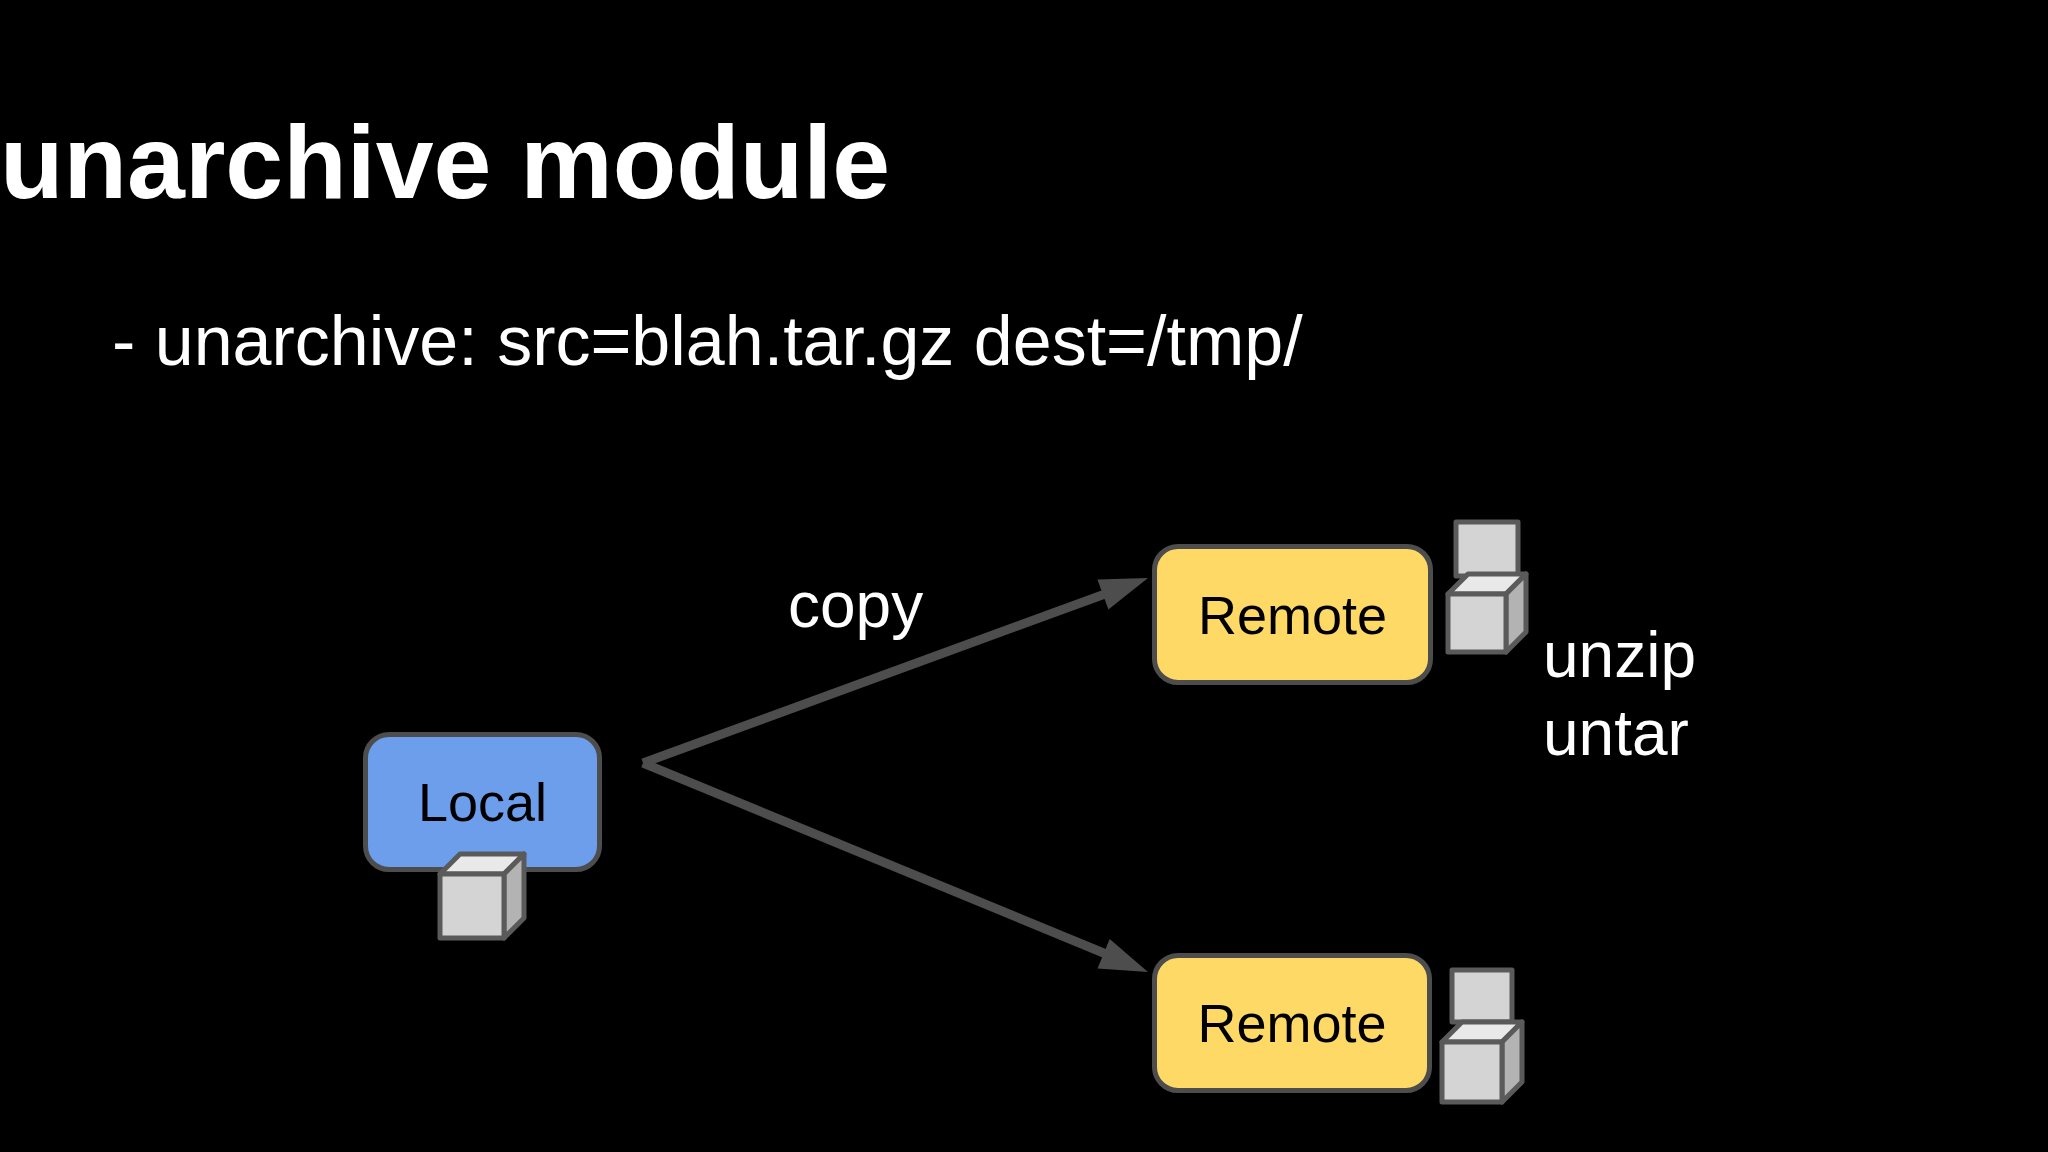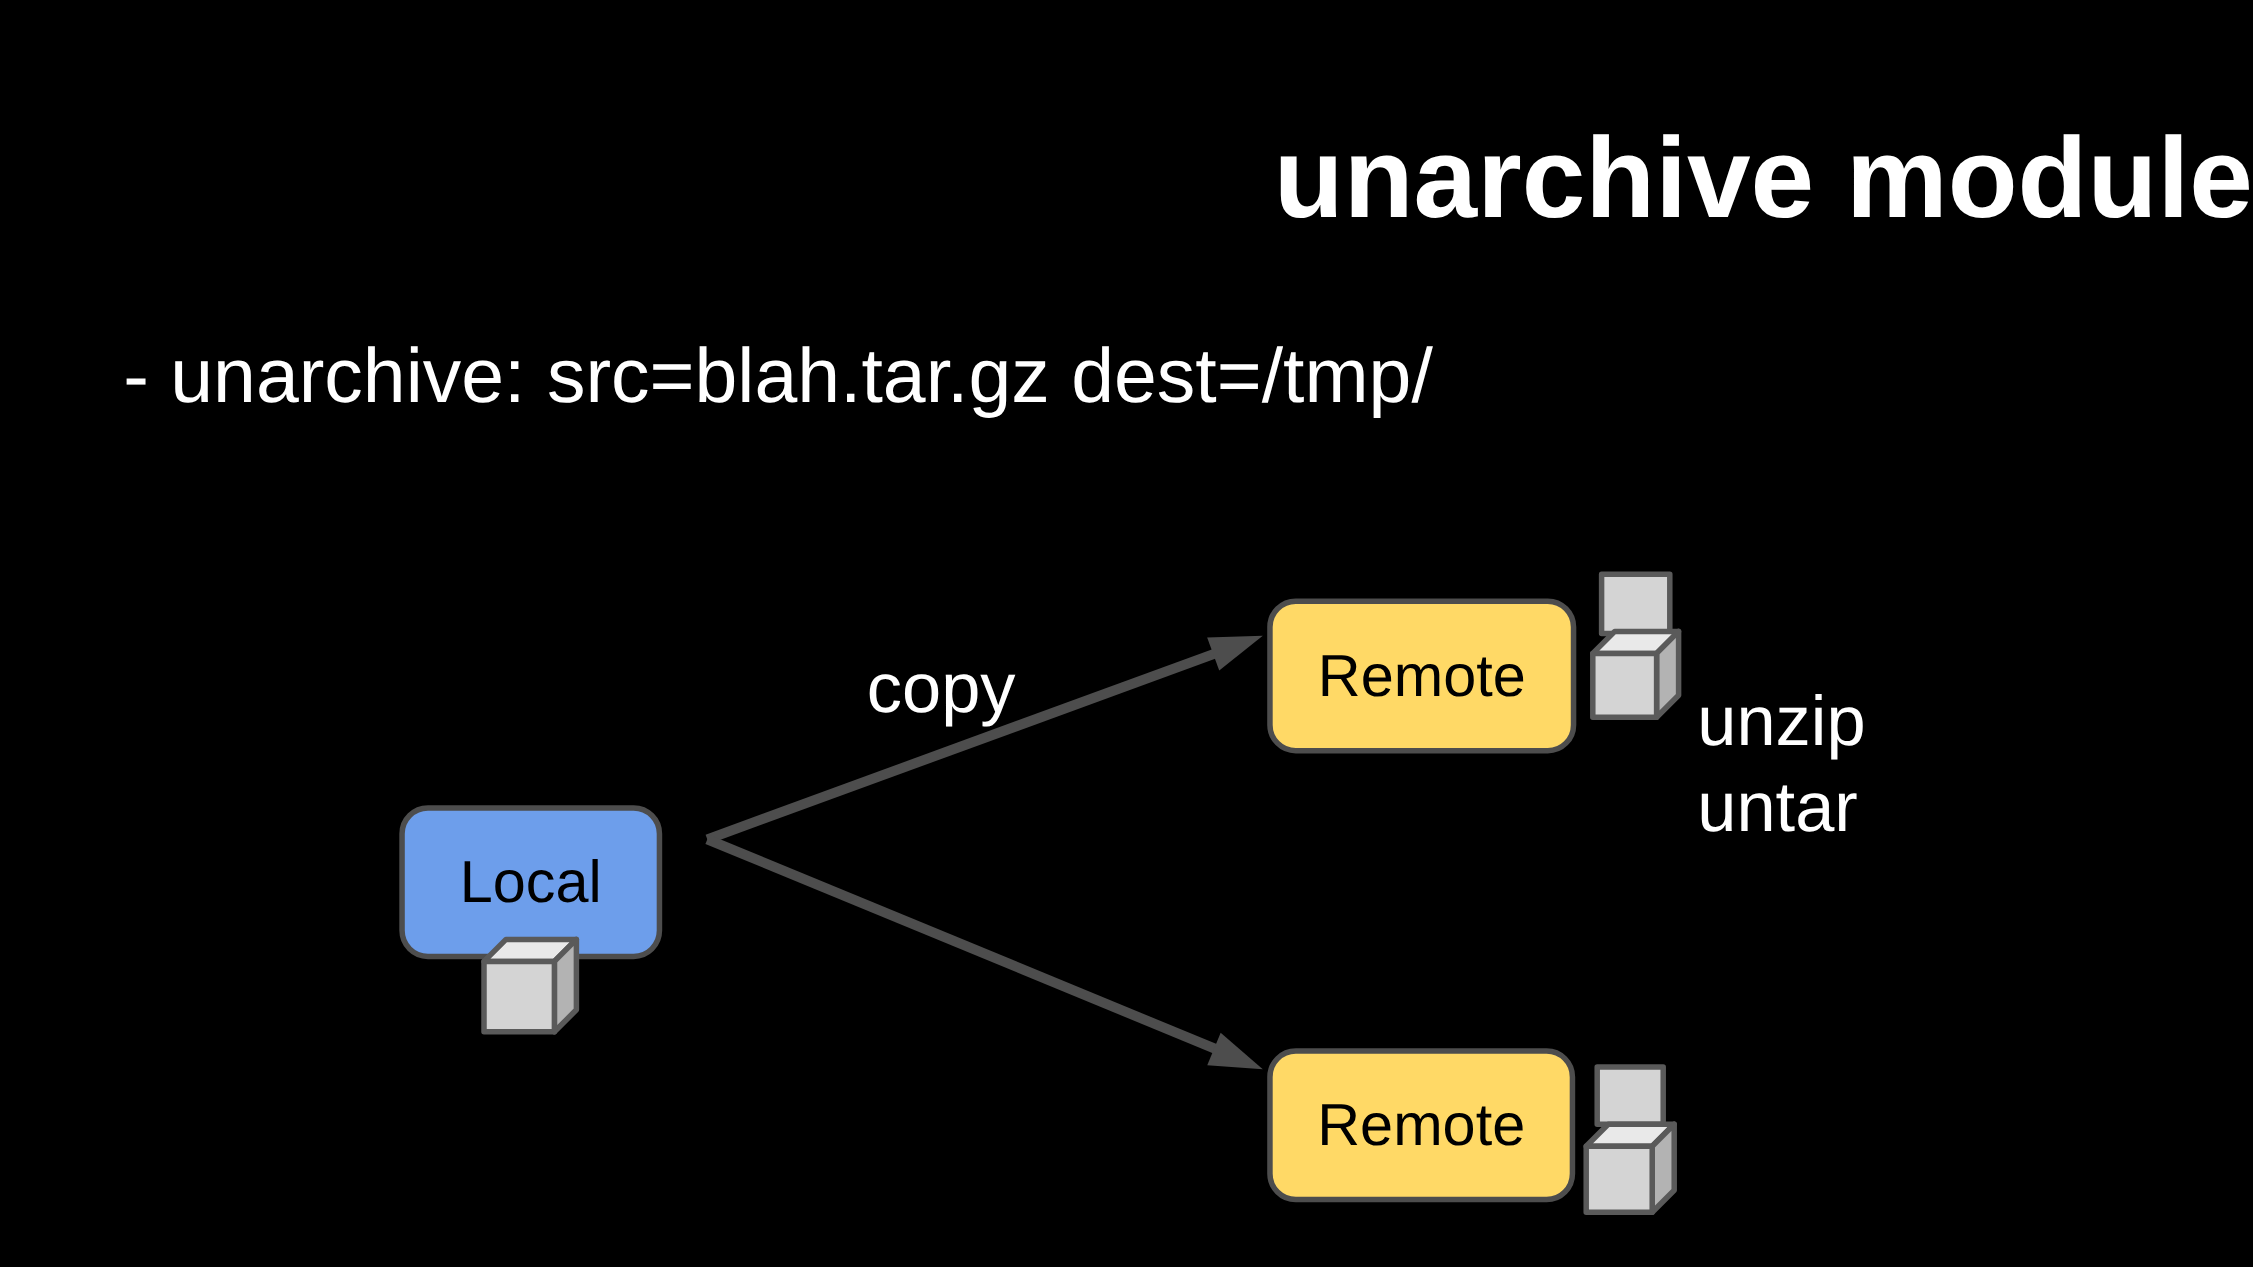--- a/index.html
+++ b/index.html
@@ -13,21 +13,21 @@
     height: 1152px;
     background: #000000;
     overflow: hidden;
     font-family: "Liberation Sans", "DejaVu Sans", sans-serif;
   }
   .title {
     position: absolute;
     top: 108px;
     left: 0;
     width: 2048px;
-    text-align: right;
+    text-align: left;
     color: #ffffff;
     font-size: 104px;
     font-weight: bold;
     line-height: 1.05;
     letter-spacing: 0px;
   }
   .bullet {
     position: absolute;
     top: 301px;
     left: 112px;
@@ -65,21 +65,21 @@
   .node-remote-bottom {
     left: 1152px;
     top: 913px;
     width: 280px;
     height: 140px;
     background: #ffd966;
   }
   .edge-label {
     position: absolute;
     left: 788px;
-    top: 588px;
+    top: 568px;
     color: #ffffff;
     font-size: 64px;
   }
   .side-label {
     position: absolute;
     left: 1543px;
     top: 616px;
     color: #ffffff;
     font-size: 64px;
     line-height: 78px;

